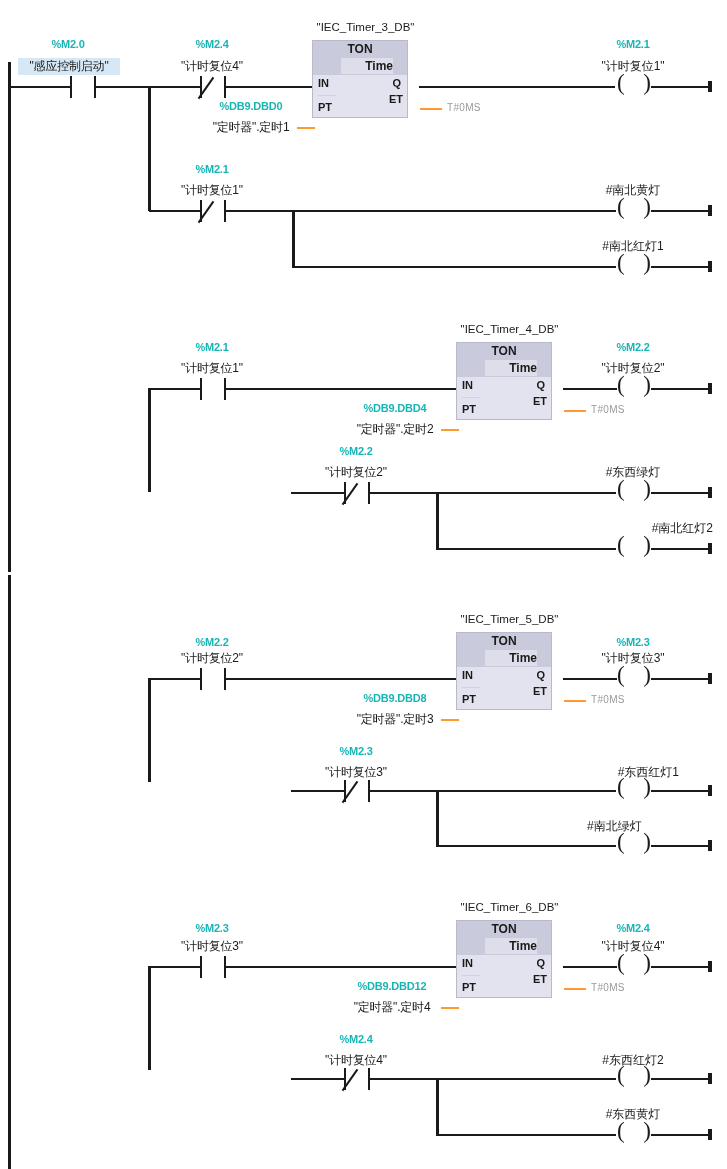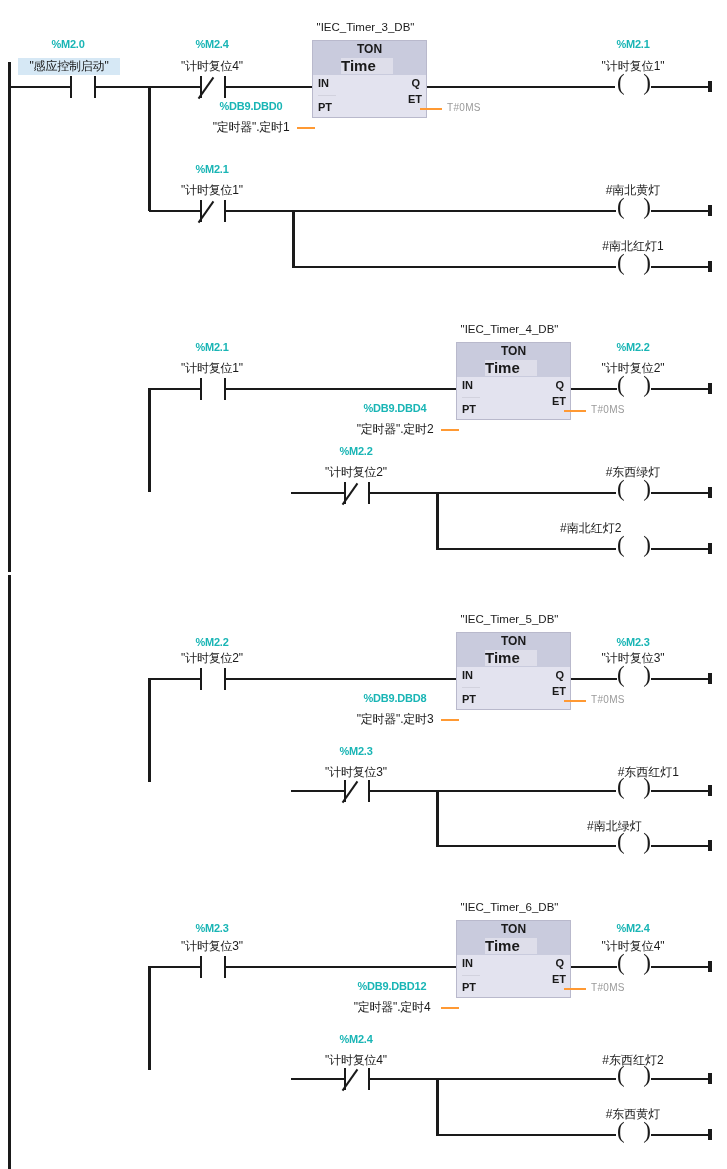--- a/index.html
+++ b/index.html
@@ -80,41 +80,41 @@
     line-height:24px;
     color:#1a1a1a;
     font-family:"Liberation Serif","DejaVu Serif",serif;
   }
   .coil span.p.l{left:0;}
   .coil span.p.r{right:0;}
 
   
   .ton{
     position:absolute;
-    width:115px;
+    width:96px;
     height:78px;
     background:#e3e3ef;
     border:1px solid #b9b9cc;
     box-sizing:border-box;
   }
   .ton .hdr{
     position:absolute;left:0;top:0;right:0;height:34px;
     background:#c9cbdd;
   }
   .ton .ton-name{
     position:absolute;left:0;right:0;top:1px;
     text-align:center;
     font-size:12px;font-weight:bold;color:#1a1a1a;
   }
   .ton .ton-type{
     position:absolute;left:28px;top:17px;
     width:52px;height:16px;
     background:#dedeea;
-    font-size:15px;font-weight:bold;color:#1a1a1a;
-    text-align:left;line-height:16px;
+    font-size:12px;font-weight:bold;color:#1a1a1a;
+    text-align:right;line-height:16px;
   }
   .ton .pin{
     position:absolute;font-size:11px;font-weight:bold;color:#1a1a1a;
   }
   .ton .pin.in{left:5px;top:36px;}
   .ton .pin.pt{left:5px;top:60px;}
   .ton .pin.q{right:6px;top:36px;}
   .ton .pin.et{right:4px;top:52px;}
   .ton .stub{
     position:absolute;left:5px;top:54px;width:18px;height:1px;background:#d2d2de;
@@ -282,21 +282,21 @@
     <div class="coil-lbl" style="left:587px;top:464px;width:92px;text-align:center;">#东西绿灯</div>
     <div class="coil" style="left:617px;top:481px;">
       <span class="p l">(</span>
       <span class="p r">)</span>
     </div>
 
     <div class="wire-v" style="left:436px;top:492px;width:3px;height:58px;"></div>
     <div class="wire-h" style="left:437px;top:548px;width:179px;"></div>
     <div class="wire-h" style="left:651px;top:548px;width:60px;"></div>
     <div class="rail-cap" style="left:708px;top:543px;"></div>
-    <div class="coil-lbl" style="left:560px;top:520px;width:92px;text-align:left;">#南北红灯2</div>
+    <div class="coil-lbl" style="left:621px;top:520px;width:92px;text-align:right;">#南北红灯2</div>
     <div class="coil" style="left:617px;top:537px;">
       <span class="p l">(</span>
       <span class="p r">)</span>
     </div>
   </div>
 
   <div>
     <div class="addr" style="left:182px;top:636px;width:60px;">%M2.2</div>
     <div class="sym" style="left:166px;top:650px;width:92px;">"计时复位2"</div>
 

